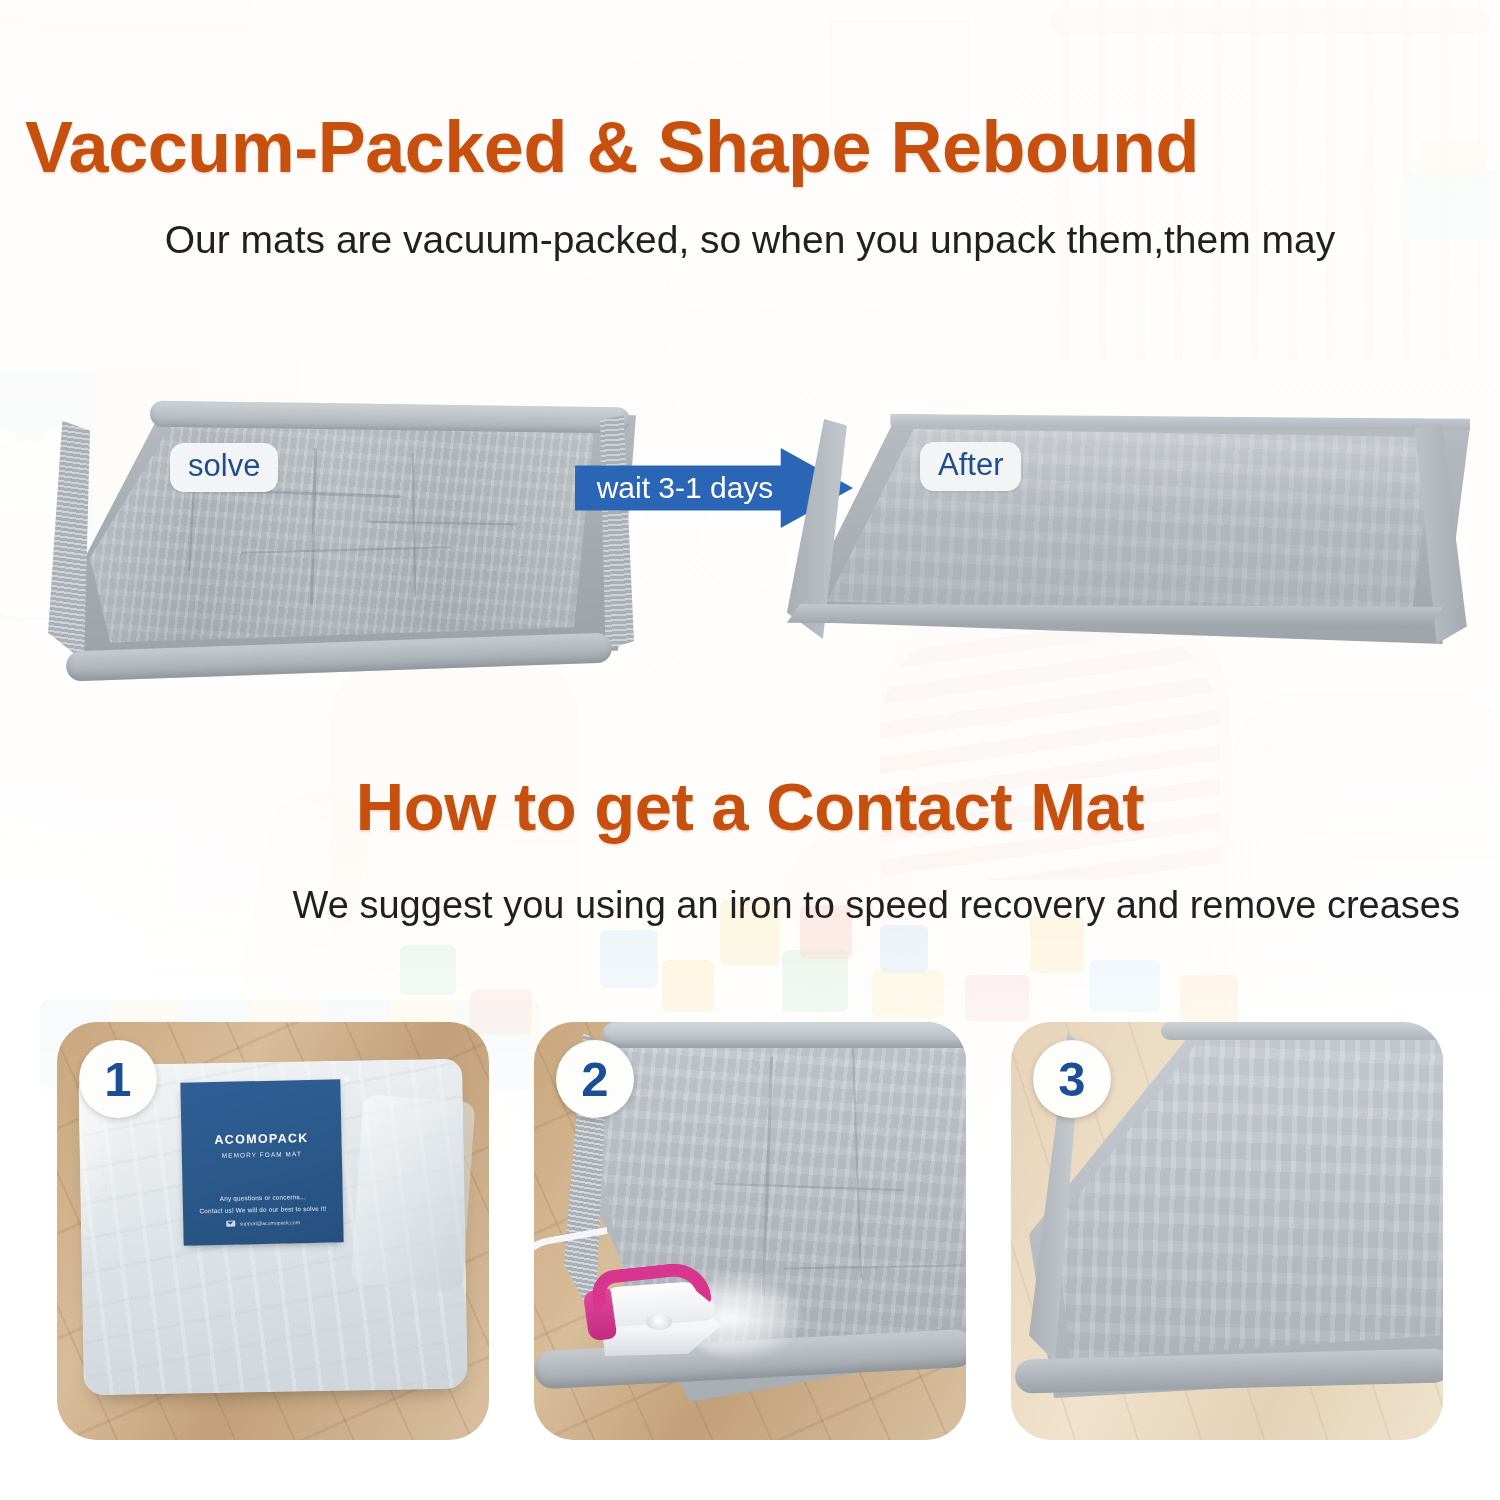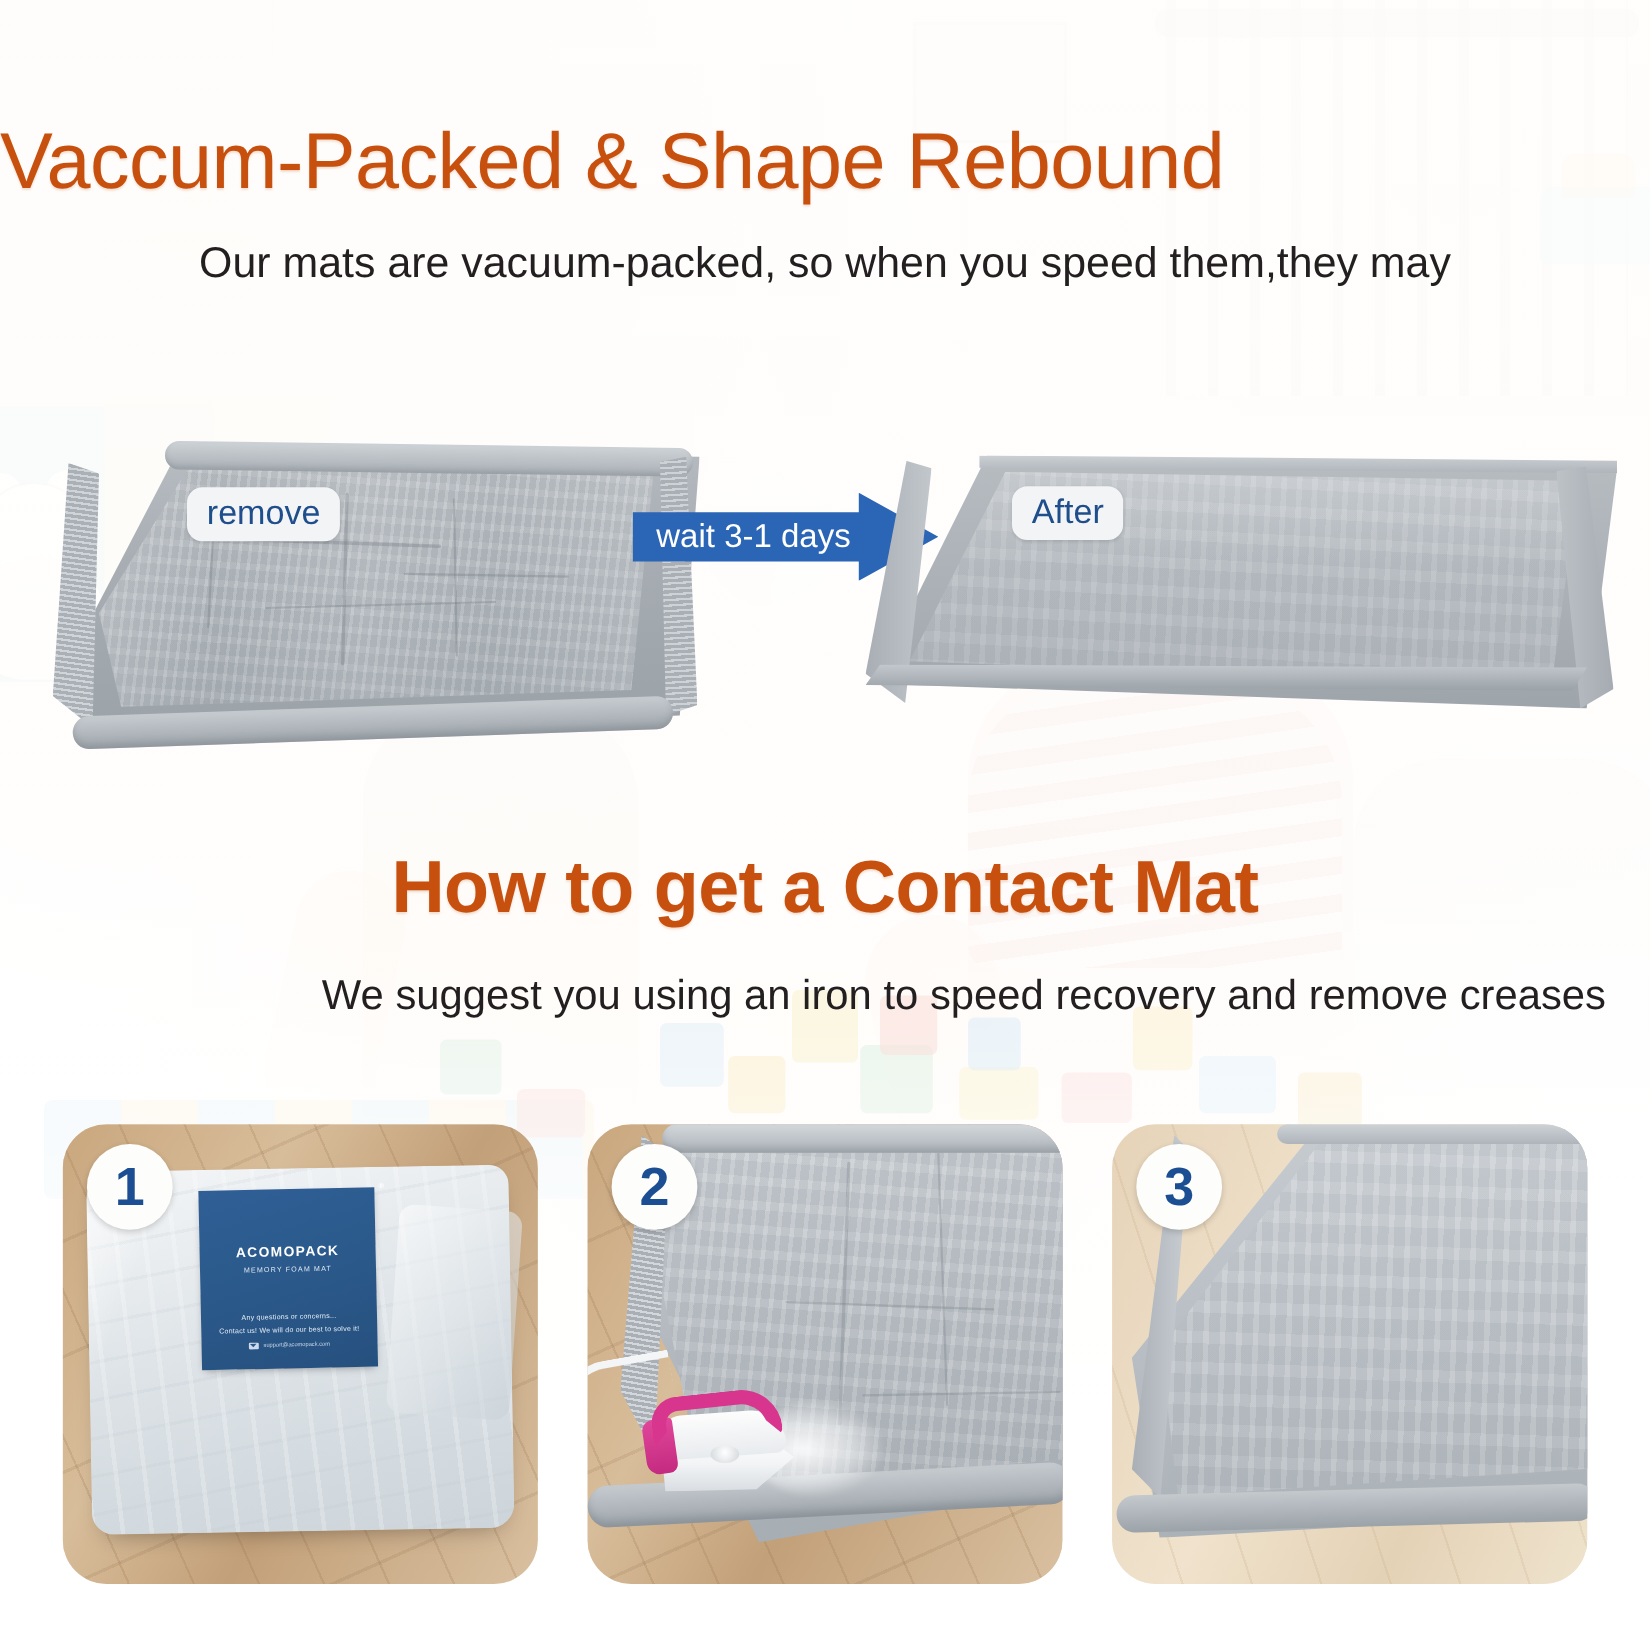--- a/index.html
+++ b/index.html
@@ -165,21 +165,22 @@
       rgba(255,255,255,.88) 76%,
       rgba(255,255,255,.97) 88%,
       #ffffff 100%);
   }
 
   
   .content { position: absolute; inset: 0; }
 
   .h1-title {
     position: absolute; top: 106px; left: 0; width: 1224px;
-    font-size: 72px; font-weight: 400; letter-spacing: -0.5px;
+    text-align: center;
+    font-size: 72px; font-weight: 700; letter-spacing: -0.5px;
     color: #c8500f;
     text-shadow: 0 2px 2px rgba(180,90,30,.18);
   }
   .h1-sub {
     position: absolute; top: 212px; left: 120px; width: 1260px;
     text-align: center;
     font-size: 39px; font-weight: 400; line-height: 1.42;
     color: #231f20;
   }
 
@@ -597,40 +598,40 @@
     <div class="block bl12"></div>
     <div class="block bl13"></div>
 
     <div class="bg-veil"></div>
   </div>
 
   <div class="content">
 
     <div class="h1-title">Vaccum-Packed &amp; Shape Rebound</div>
     <div class="h1-sub">
-      <div>Our mats are vacuum-packed, so when you speed them,they may</div>
+      <div>Our mats are vacuum-packed, so when you unpack them,them may</div>
     </div>
 
     <div class="mat-wrap" id="before-mat">
       <div class="mat-before-body"></div>
       <div class="mat-before-face">
         <div class="crease c1"></div>
         <div class="crease c2"></div>
         <div class="crease c3"></div>
         <div class="crease c4"></div>
         <div class="crease c5"></div>
         <div class="crease c6"></div>
       </div>
       <div class="mat-before-trim-t"></div>
       <div class="mat-before-trim-l"></div>
       <div class="mat-before-trim-r"></div>
       <div class="mat-before-trim-b"></div>
     </div>
 
-    <div class="pill" id="label-before">remove</div>
+    <div class="pill" id="label-before">solve</div>
 
     <div id="wait-arrow">
       <div class="arrow-shape"></div>
       <div class="arrow-text">wait 3-1 days</div>
     </div>
 
     <div class="mat-wrap" id="after-mat">
       <div class="mat-after-body"></div>
       <div class="mat-after-face"></div>
       <div class="mat-after-edge-t"></div>

